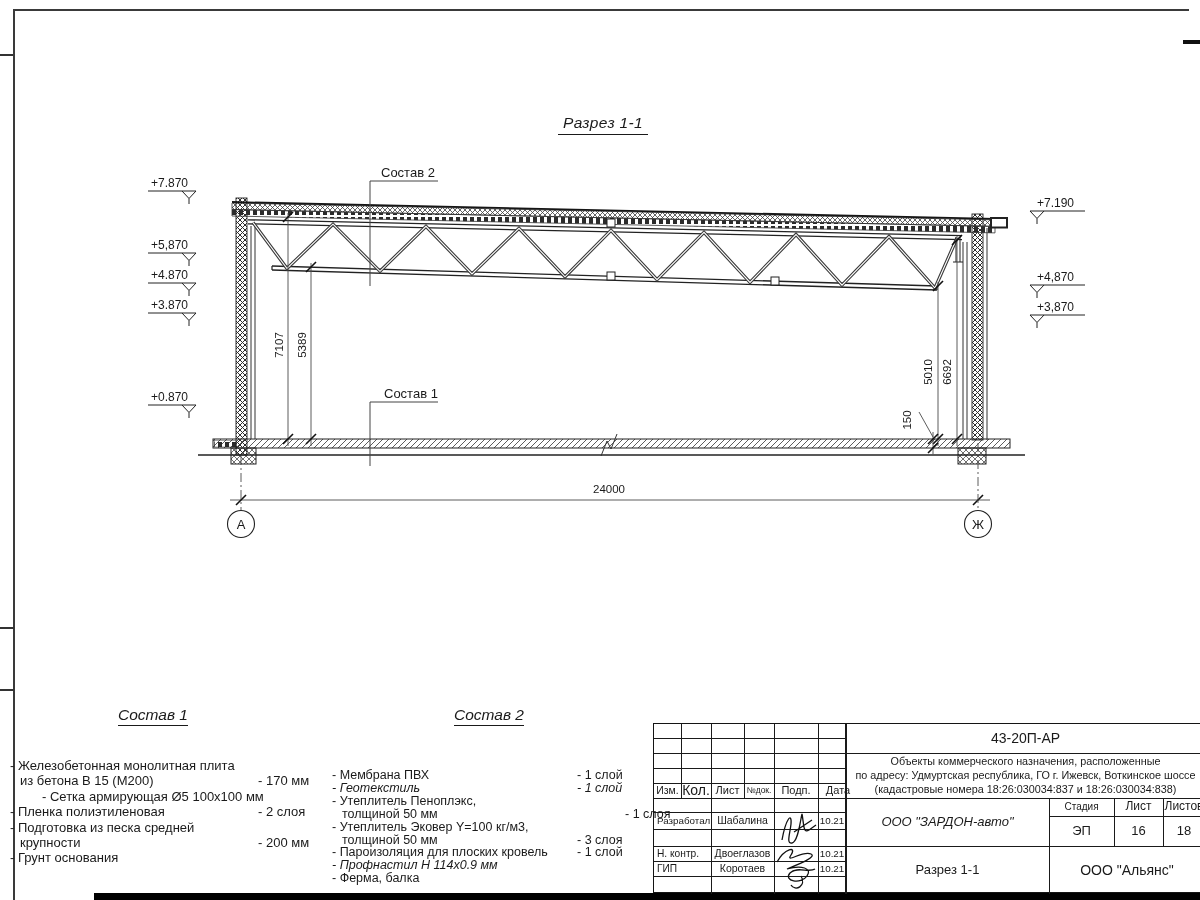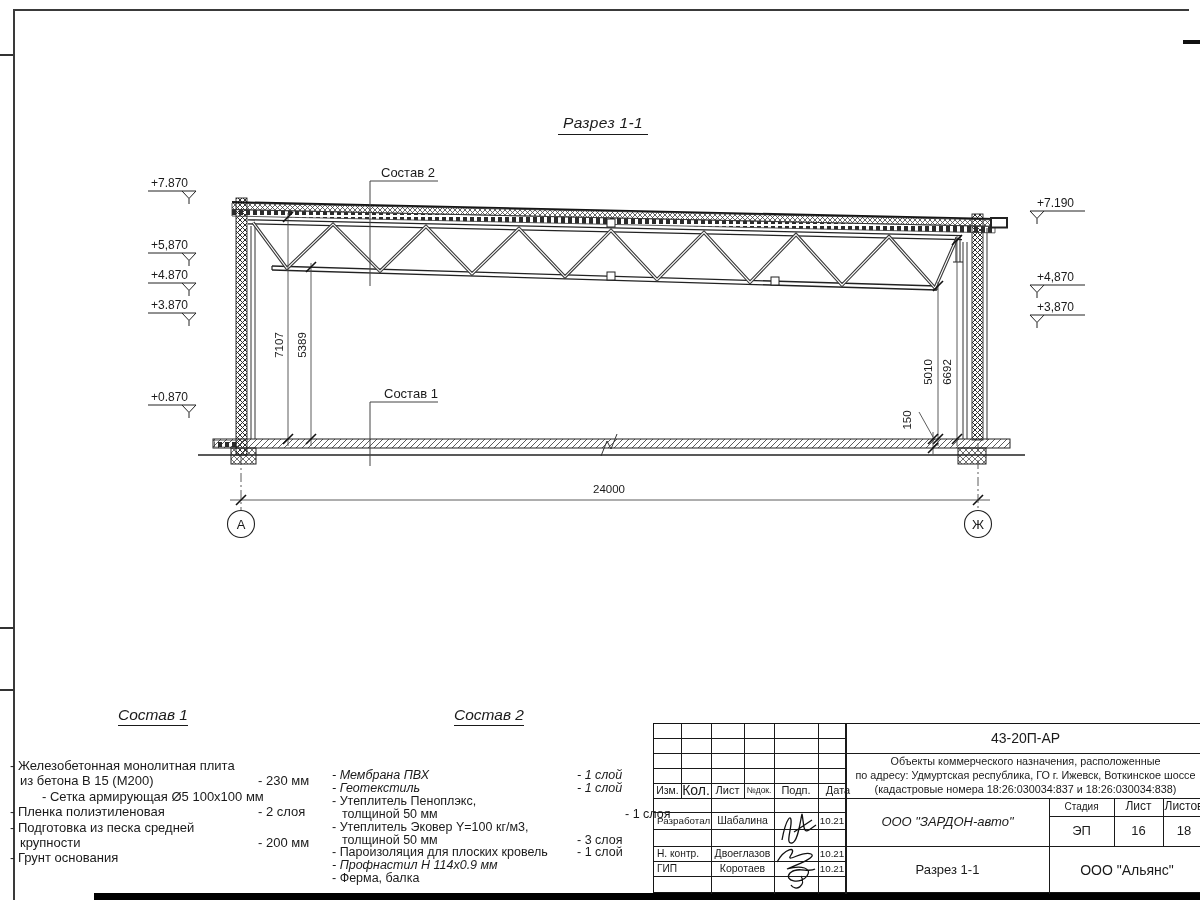--- a/index.html
+++ b/index.html
@@ -163,33 +163,33 @@
     <text x="381" y="177" font-size="13" text-anchor="start">Состав 2</text>
     <line x1="370" y1="402" x2="438" y2="402" stroke="#444" stroke-width="1"></line>
     <line x1="370" y1="402" x2="370" y2="466" stroke="#444" stroke-width="1"></line>
     <text x="384" y="398" font-size="13" text-anchor="start">Состав 1</text>
   </svg>
 
 <div class="sostav" style="left:10px;top:706px">
   <div class="hd" style="margin-left:108px">Состав 1</div>
   <div id="s1rows" style="position:relative">
       <div class="srow" style="top: 32px;"><span class="t">- Железобетонная  монолитная плита</span></div>
-      <div class="srow ind" style="top: 47.4px;"><span class="t">из бетона В 15 (М200)</span><span class="v" style="left: 248px;">- 230 мм</span></div>
+      <div class="srow ind" style="top: 47.4px;"><span class="t">из бетона В 15 (М200)</span><span class="v" style="left: 248px;">- 170 мм</span></div>
       <div class="srow" style="top: 62.8px; margin-left: 32px;"><span class="t">- Сетка армирующая Ø5 100х100 мм</span></div>
       <div class="srow" style="top: 78.2px;"><span class="t">- Пленка полиэтиленовая</span><span class="v" style="left: 248px;">-  2 слоя</span></div>
       <div class="srow" style="top: 93.6px;"><span class="t">- Подготовка из песка средней</span></div>
       <div class="srow ind" style="top: 109px;"><span class="t">крупности</span><span class="v" style="left: 248px;">- 200 мм</span></div>
       <div class="srow" style="top: 124.4px;"><span class="t">- Грунт основания</span></div>
     </div>
 </div>
 
 <div class="sostav" style="left:332px;top:706px;font-size:12.5px">
   <div class="hd" style="margin-left:122px">Состав 2</div>
   <div id="s2rows" style="position:relative">
-      <div class="srow" style="top: 42px; font-style: italic;"><span class="t">- Мембрана ПВХ</span><span class="v" style="left: 245px;">- 1 слой</span></div>
+      <div class="srow" style="top: 42px;"><span class="t">- Мембрана ПВХ</span><span class="v" style="left: 245px;">- 1 слой</span></div>
       <div class="srow" style="top: 54.9px; font-style: italic;"><span class="t">- Геотекстиль</span><span class="v" style="left: 245px;">- 1 слой</span></div>
       <div class="srow" style="top: 67.8px;"><span class="t">- Утеплитель Пеноплэкс,</span></div>
       <div class="srow ind" style="top: 80.7px;"><span class="t">толщиной 50 мм</span><span class="v" style="left: 245px; margin-left: 48px;">- 1 слоя</span></div>
       <div class="srow" style="top: 93.6px;"><span class="t">- Утеплитель Эковер Y=100 кг/м3,</span></div>
       <div class="srow ind" style="top: 106.5px;"><span class="t">толщиной 50 мм</span><span class="v" style="left: 245px;">- 3 слоя</span></div>
       <div class="srow" style="top: 119.4px;"><span class="t">- Пароизоляция для плоских кровель</span><span class="v" style="left: 245px;">- 1 слой</span></div>
       <div class="srow" style="top: 132.3px; font-style: italic;"><span class="t">- Профнастил Н 114х0.9 мм</span></div>
       <div class="srow" style="top: 145.2px;"><span class="t">- Ферма, балка</span></div>
     </div>
 </div>

